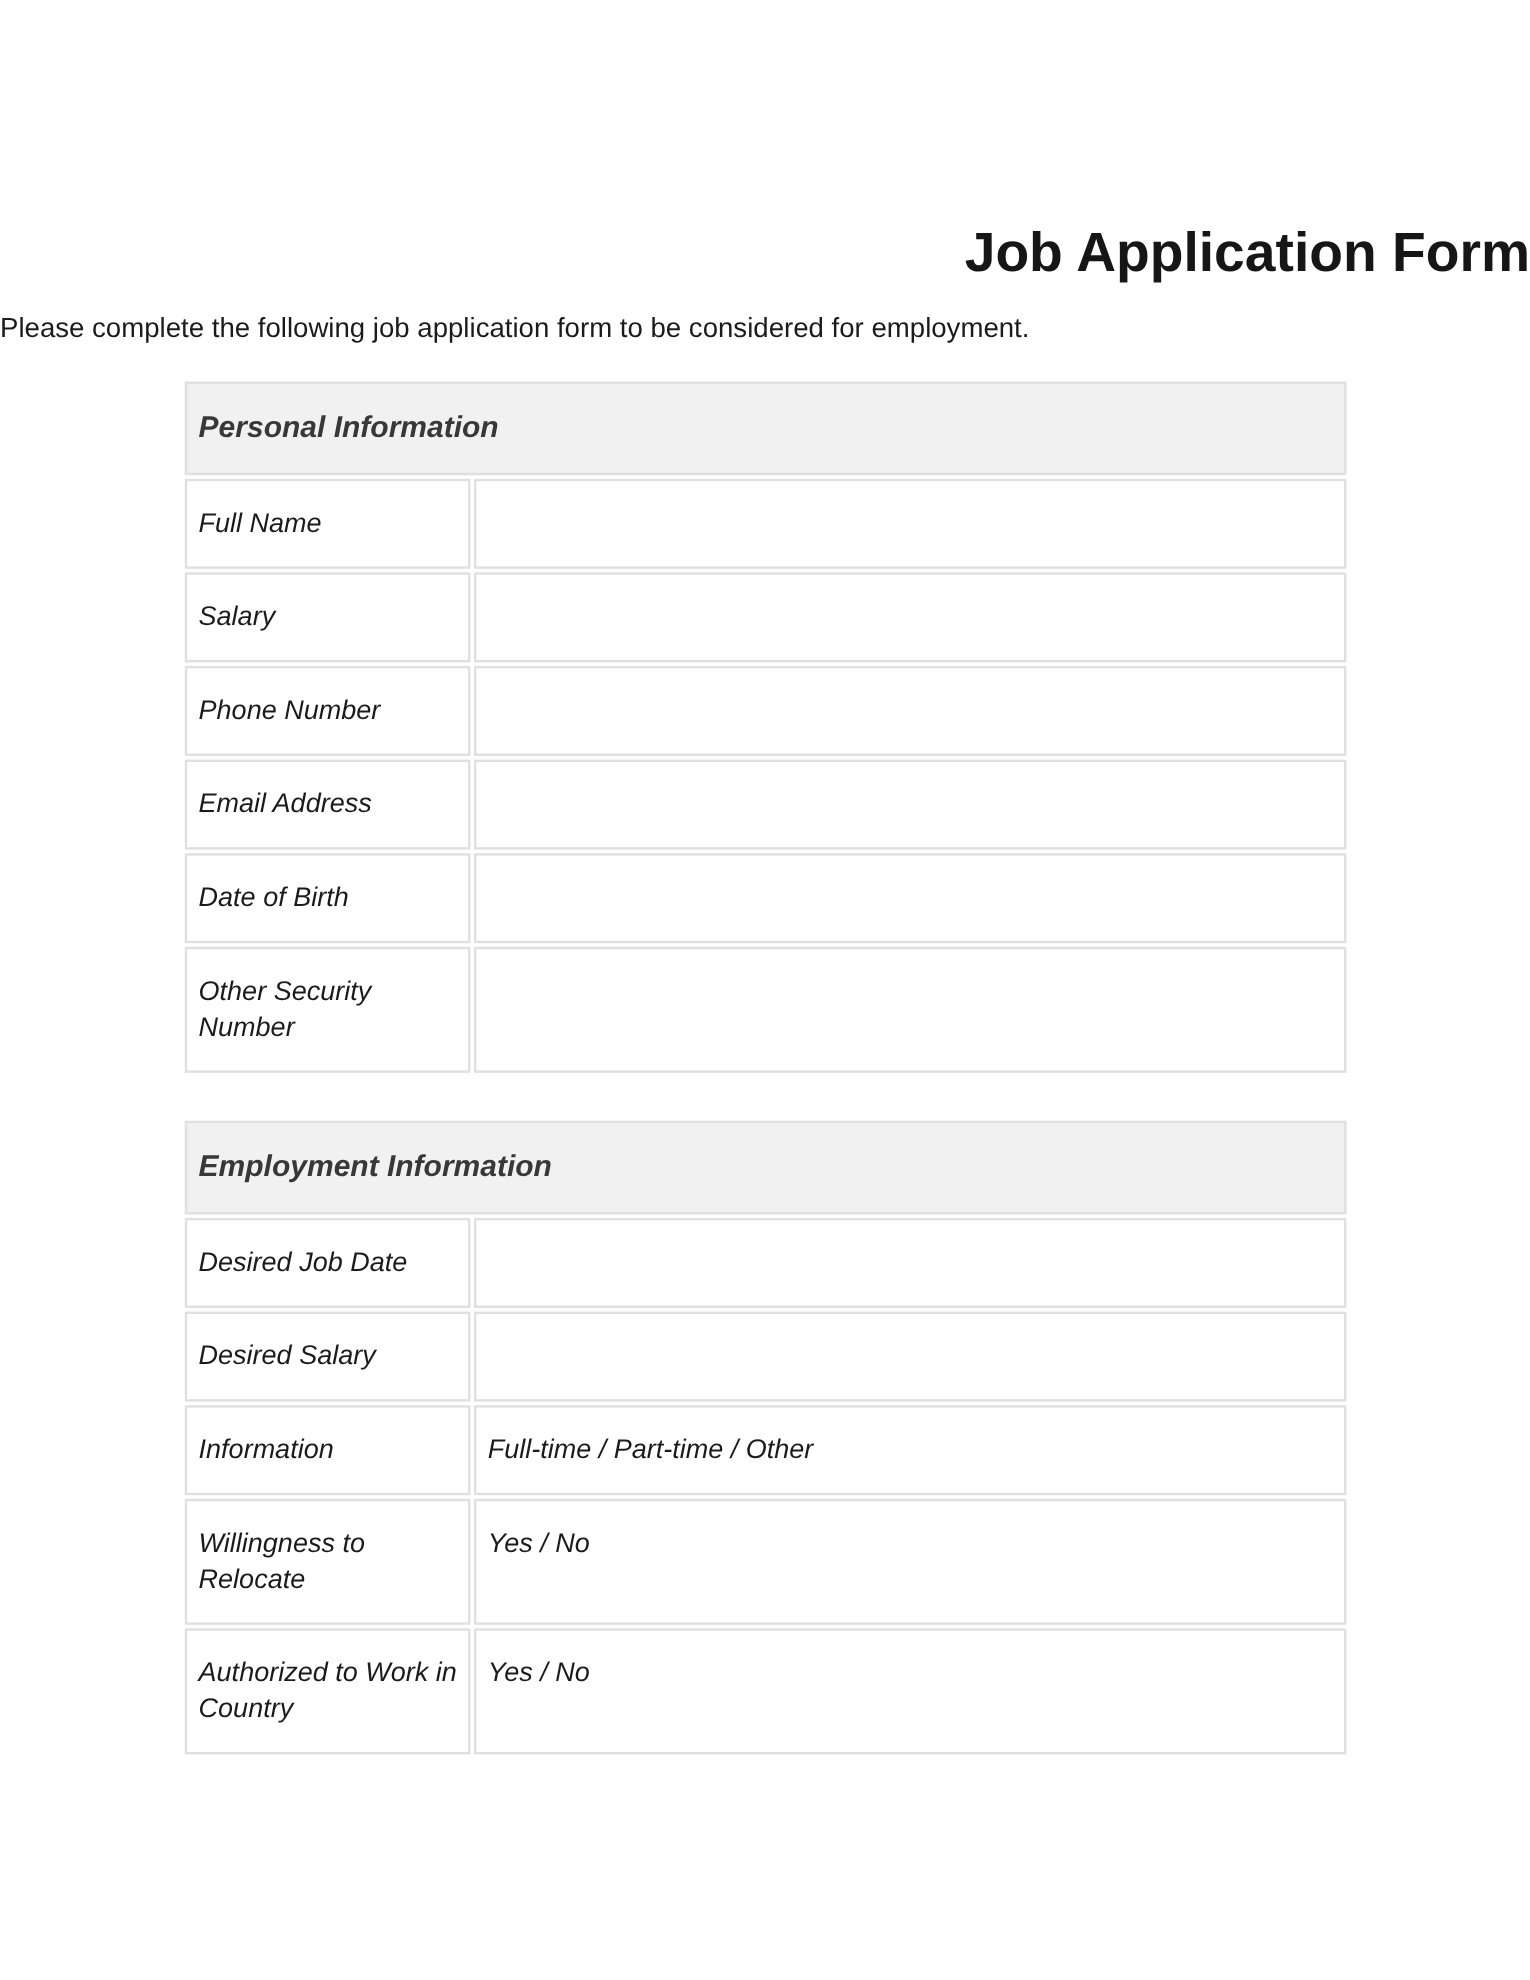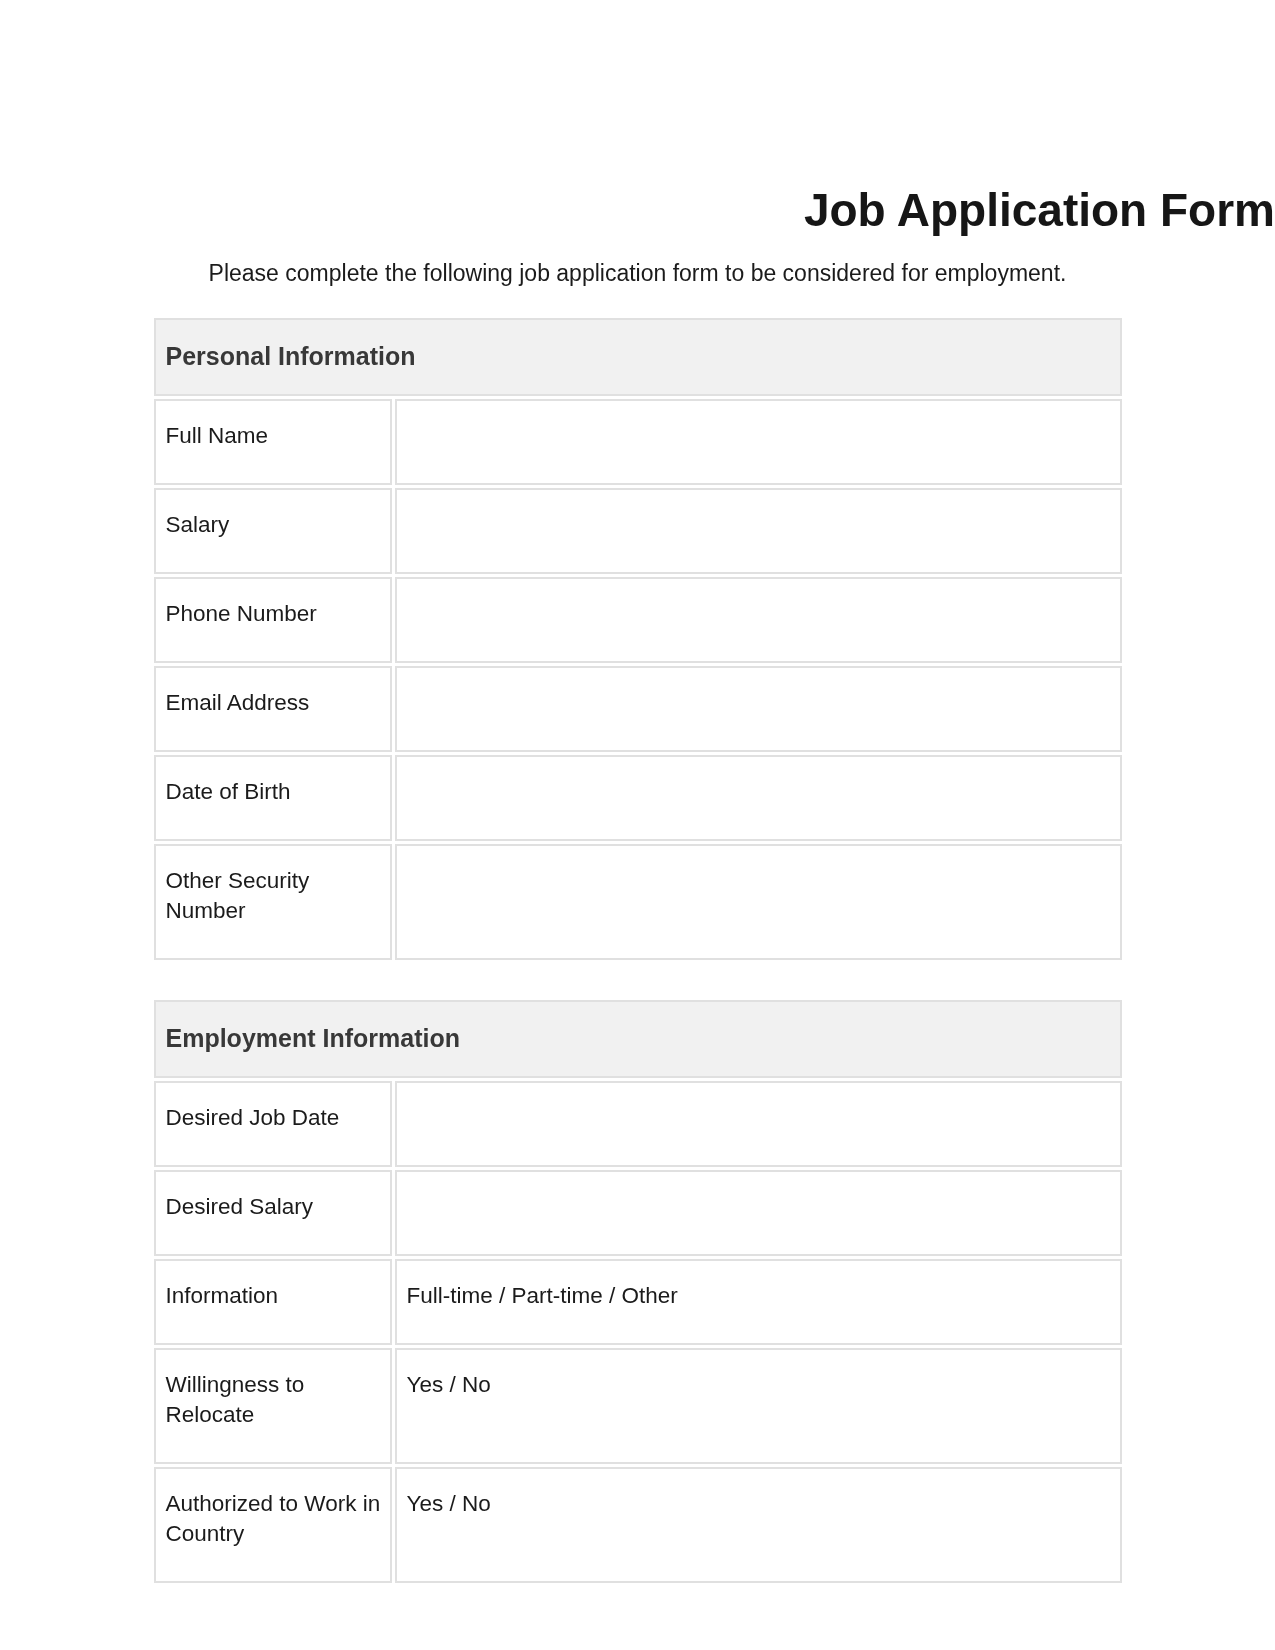--- a/index.html
+++ b/index.html
@@ -16,46 +16,47 @@
   }
   .page{padding-top:180px;}
   h1.doc-title{
     margin:0 0 18px 0;
     font-size:46px;line-height:60px;font-weight:bold;
     text-align:right;color:#161616;
   }
   p.doc-subtitle{
     margin:0;
     font-size:23px;line-height:30px;
-    text-align:center;color:var(--text);
+    color:var(--text);
   }
   table.form-table{
     width:974px;
     margin:27px auto 0 auto;
     border-collapse:separate;
     border-spacing:3px;
     table-layout:fixed;
+    font-style:italic;
   }
   table.form-table.second{margin-top:34px;}
   col.c1{width:238px;}
   td{
     border:2px solid var(--table-border);
     vertical-align:top;
     font-size:22.5px;
     line-height:30px;
     color:var(--text);
     word-wrap:break-word;
   }
   td.shead{
     background:var(--section-header-bg);
     font-size:25px;line-height:33px;font-weight:bold;
     color:var(--section-header-text);
     padding:20px 14px 21px 10px;
   }
-  td.label{padding:20px 8px 32px 10px;background:#ffffff;}
+  td.label{padding:20px 8px 21px 10px;background:#ffffff;}
   td.value{padding:20px 18px 21px 10px;background:#ffffff;}
 </style>
 </head>
 <body>
 
 <div class="page">
 
   <h1 class="doc-title">Job Application Form</h1>
   <p class="doc-subtitle">Please complete the following job application form to be considered for employment.</p>
 

